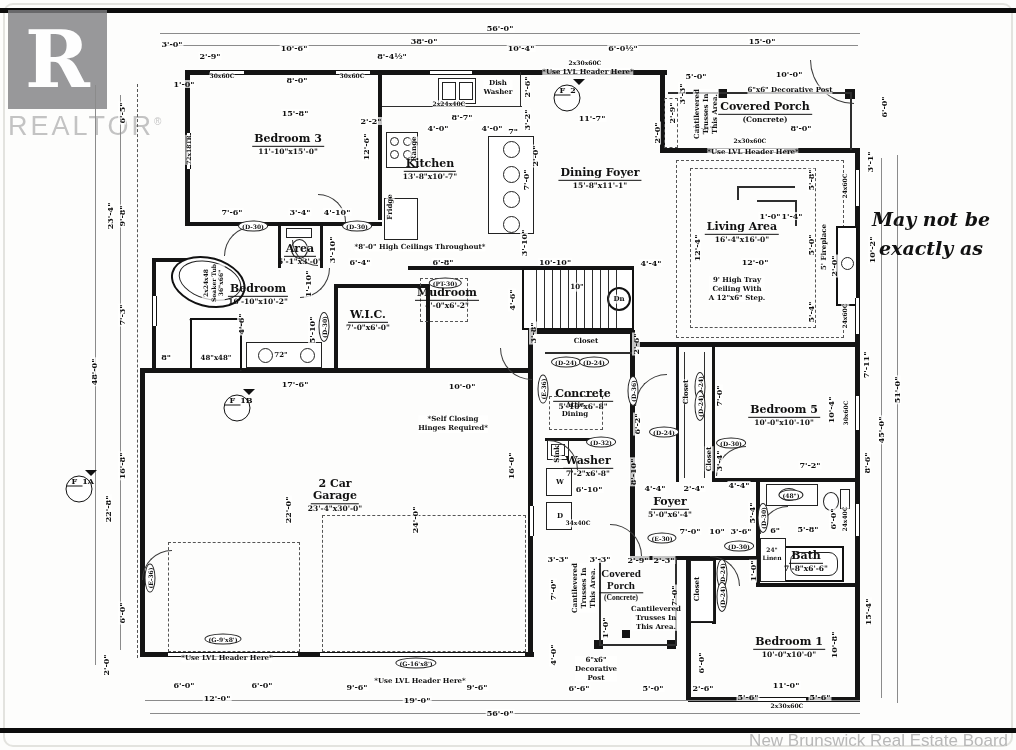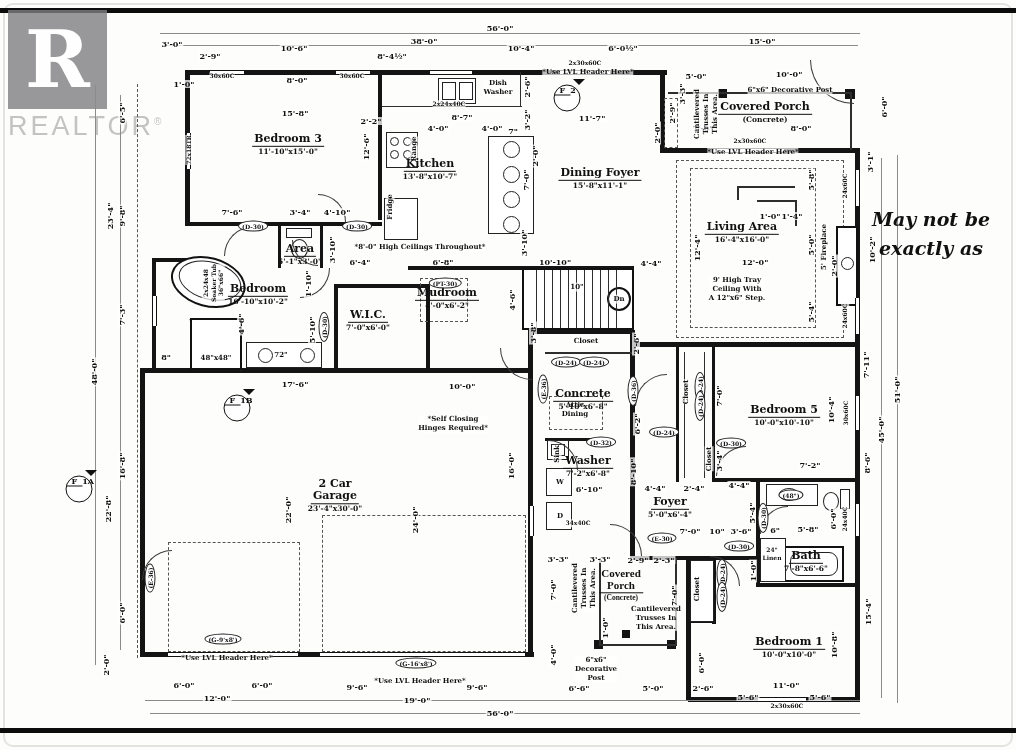--- a/index.html
+++ b/index.html
@@ -60,20 +60,21 @@
       <span>R</span>
     </div>
     <div class="wordmark"><span>REALTOR</span><sup>®</sup></div>
   </div>
 
   <div id="disclaimer">
     <div>May not be</div>
     <div>exactly as</div>
   </div>
 
+  <div id="footer-credit">New Brunswick Real Estate Board</div>
 
   <div id="plan">
     <div class="tri" style="left:600px;top:296px"></div>
   <i class="w" style="left: 185px; top: 70px; width: 482px; height: 5px;"></i>
       <i class="w" style="left: 185px; top: 70px; width: 5px; height: 156px;"></i>
       <i class="w" style="left: 185px; top: 222px; width: 197px; height: 4px;"></i>
       <i class="w" style="left: 152px; top: 258px; width: 38px; height: 4px;"></i>
       <i class="w" style="left: 152px; top: 258px; width: 4px; height: 114px;"></i>
       <i class="w" style="left: 140px; top: 368px; width: 393px; height: 5px;"></i>
       <i class="w" style="left: 140px; top: 368px; width: 5px; height: 289px;"></i>

